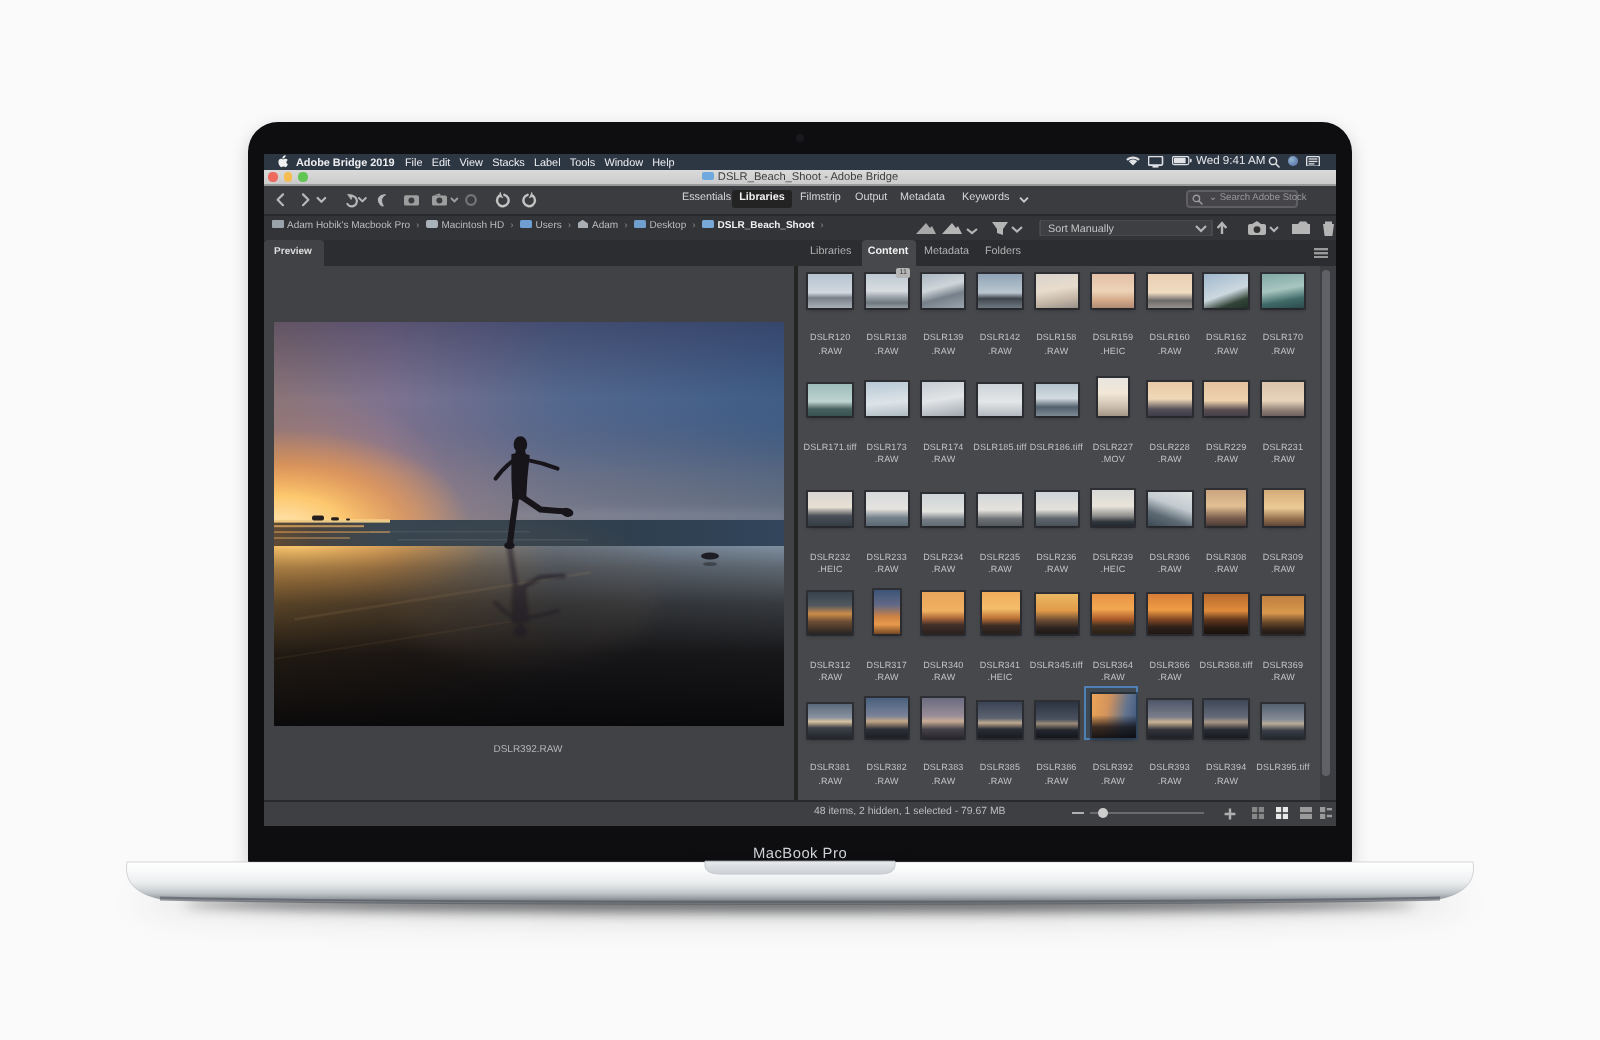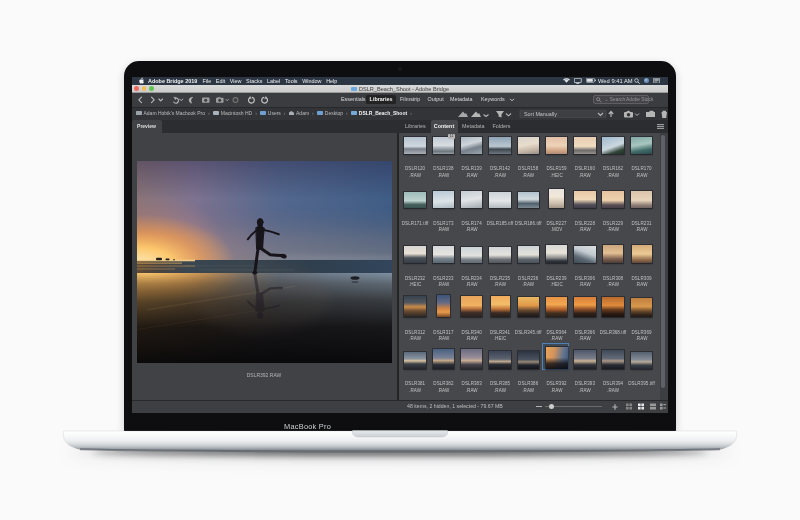--- a/index.html
+++ b/index.html
@@ -376,21 +376,21 @@
       </g>
   <g>
         <rect x="34" y="0.5" width="2.6" height="2.6"></rect>
         <rect x="37.4" y="1" width="2.6" height="1.2"></rect>
         <rect x="34" y="3.9" width="2.6" height="2.6"></rect>
         <rect x="37.4" y="4.4" width="2.6" height="1.2"></rect>
       </g>
  </g>
 </svg>
 
-<div class="abs" style="left:284px;top:422.4px;width:200px;font-size:7.4px;color:#ced1d5;letter-spacing:0.25px;">MacBook Pro</div>
+<div class="abs" style="left:300px;top:422.4px;width:200px;text-align:center;font-size:7.4px;color:#ced1d5;letter-spacing:0.25px;">MacBook Pro</div>
 
 <div class="abs" style="left:92px;top:448px;width:616px;height:8px;background:rgba(26,28,32,0.6);border-radius:50%;filter:blur(3px);"></div>
 <div class="abs" style="left:68px;top:444px;width:664px;height:14px;background:rgba(28,30,34,0.2);border-radius:50%;filter:blur(8px);"></div>
 <svg class="abs" style="left:60px;top:430px;" width="680" height="26" viewBox="0 0 680 26">
 <defs>
 <linearGradient id="baseg" x1="0" y1="0" x2="0" y2="1">
  <stop offset="0" stop-color="#ffffff"></stop>
         <stop offset="0.25" stop-color="#f7f8f9"></stop>
  <stop offset="0.48" stop-color="#eceeef"></stop>
         <stop offset="0.63" stop-color="#d9dcde"></stop>

